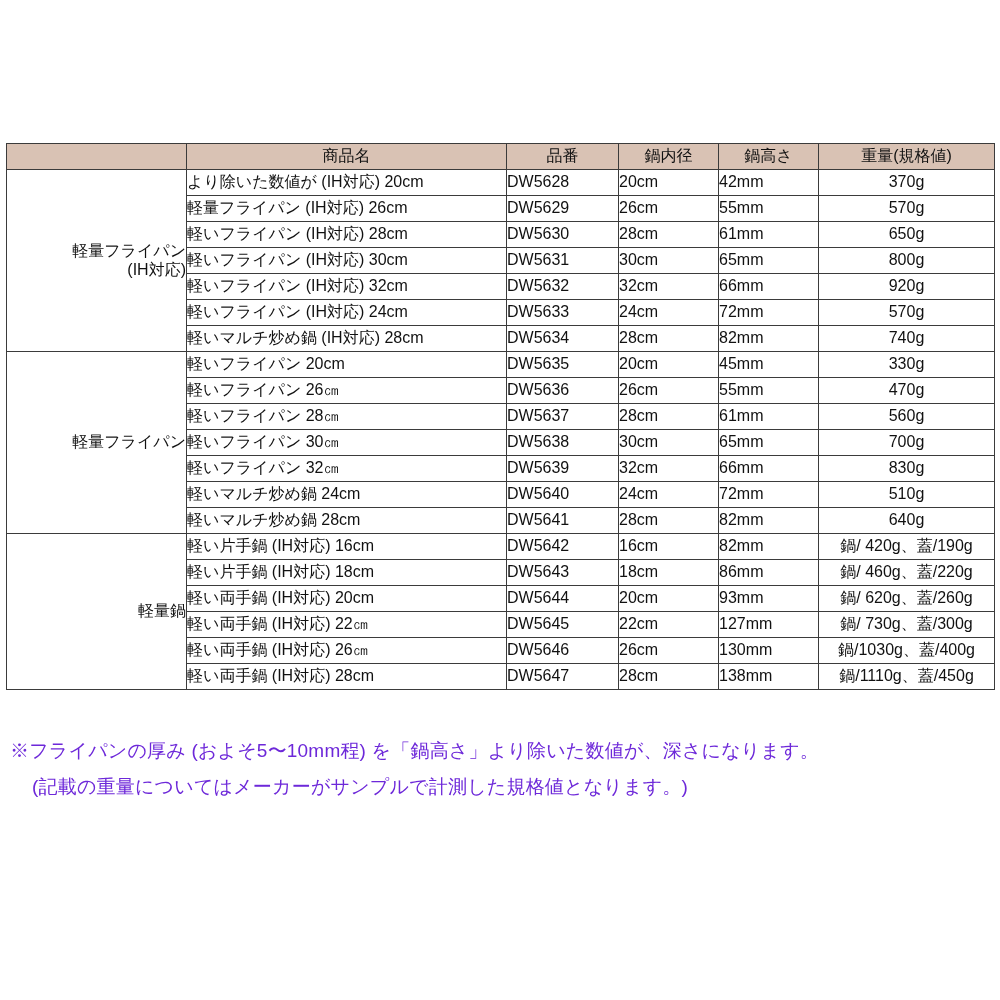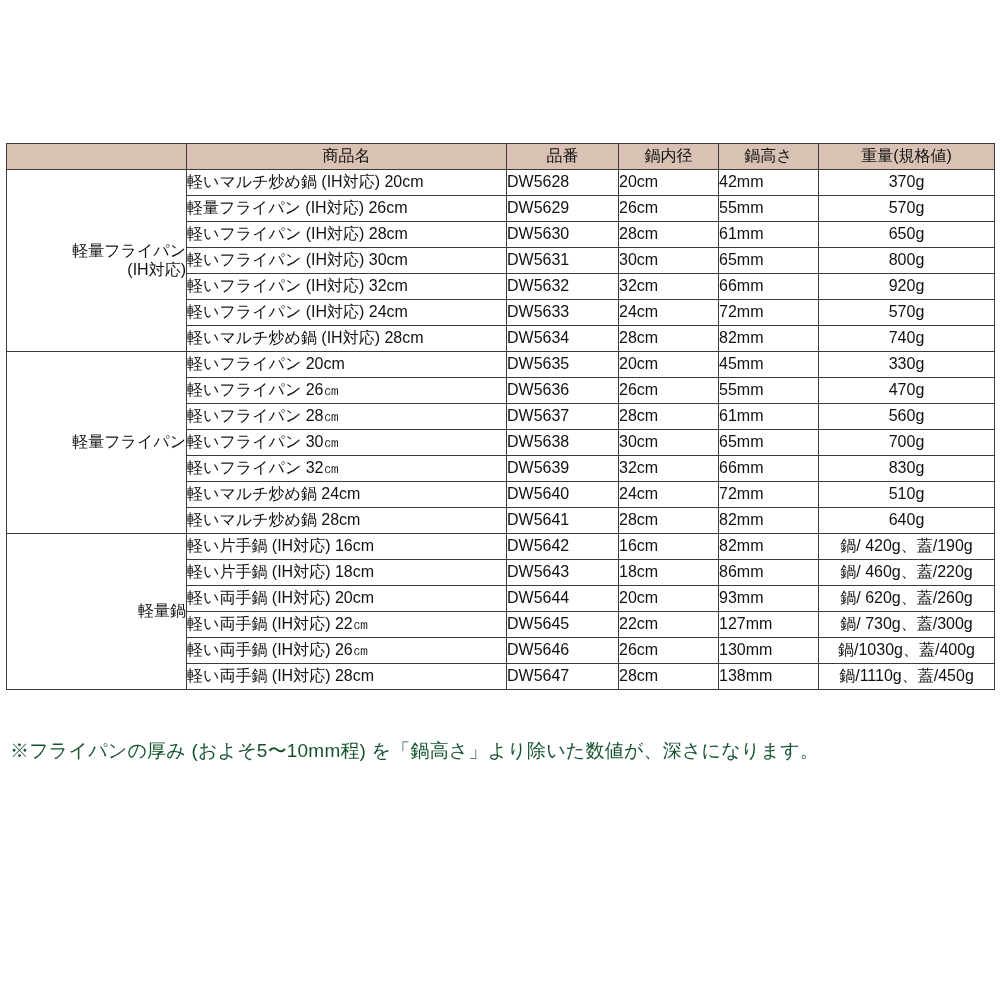--- a/index.html
+++ b/index.html
@@ -70,21 +70,21 @@
   td.weight {
     text-align: center;
     font-size: 17px;
   }
 
   .notes {
     position: absolute;
     left: 10px;
     top: 737px;
     width: 980px;
-    color: #14532d;
+    color: #6d28d9;
   }
   .notes p {
     margin: 0 0 8px 0;
     font-size: 19px;
     line-height: 1.45;
     letter-spacing: 0.2px;
   }
   .notes p.indent { padding-left: 22px; }
 </style>
 </head>
@@ -109,21 +109,21 @@
             <td>品番</td>
             <td>鍋内径</td>
             <td>鍋高さ</td>
             <td>重量(規格値)</td>
           </tr>
           <tr>
             <td class="cat" rowspan="7">
               <div>軽量フライパン</div>
               <div>(IH対応)</div>
             </td>
-            <td class="name">軽いマルチ炒め鍋 (IH対応) 20cm</td>
+            <td class="name">より除いた数値が (IH対応) 20cm</td>
             <td class="center">DW5628</td>
             <td class="center">20cm</td>
             <td class="center">42mm</td>
             <td class="weight">370g</td>
           </tr>
           <tr>
             <td class="name">軽量フライパン (IH対応) 26cm</td>
             <td class="center">DW5629</td>
             <td class="center">26cm</td>
             <td class="center">55mm</td>
@@ -260,15 +260,16 @@
             <td class="center">28cm</td>
             <td class="center">138mm</td>
             <td class="weight">鍋/1110g、蓋/450g</td>
           </tr>
         </tbody>
     </table>
   </div>
 
   <div class="notes" id="notes-block">
       <p>※フライパンの厚み (およそ5〜10mm程) を「鍋高さ」より除いた数値が、深さになります。</p>
+      <p class="indent">(記載の重量についてはメーカーがサンプルで計測した規格値となります。)</p>
     </div>
 
 </div>
 
 </body></html>

